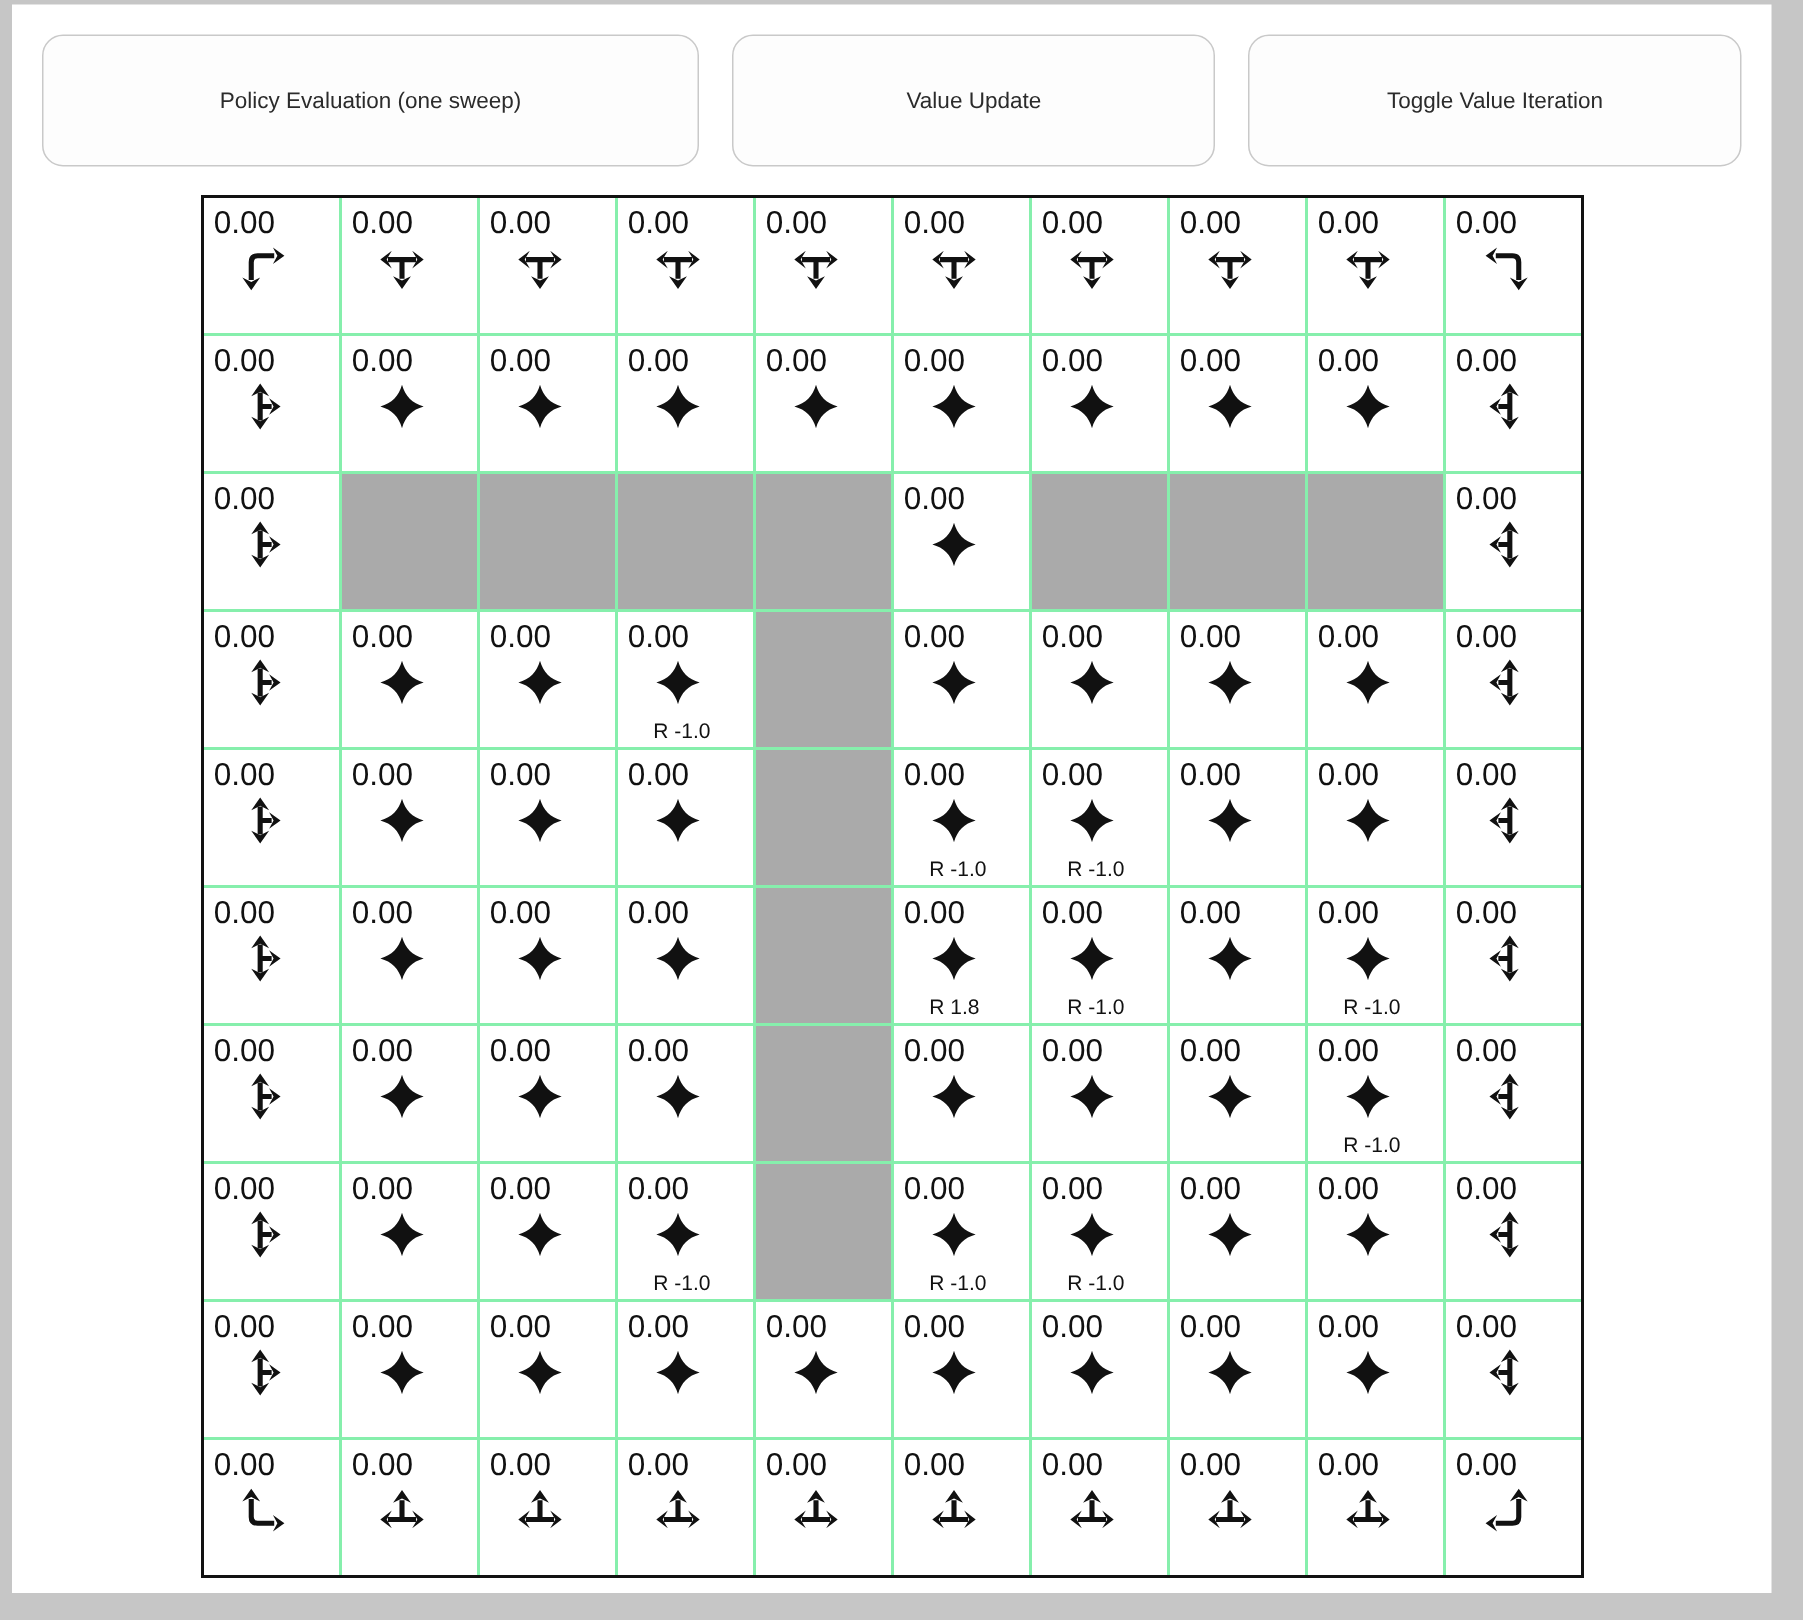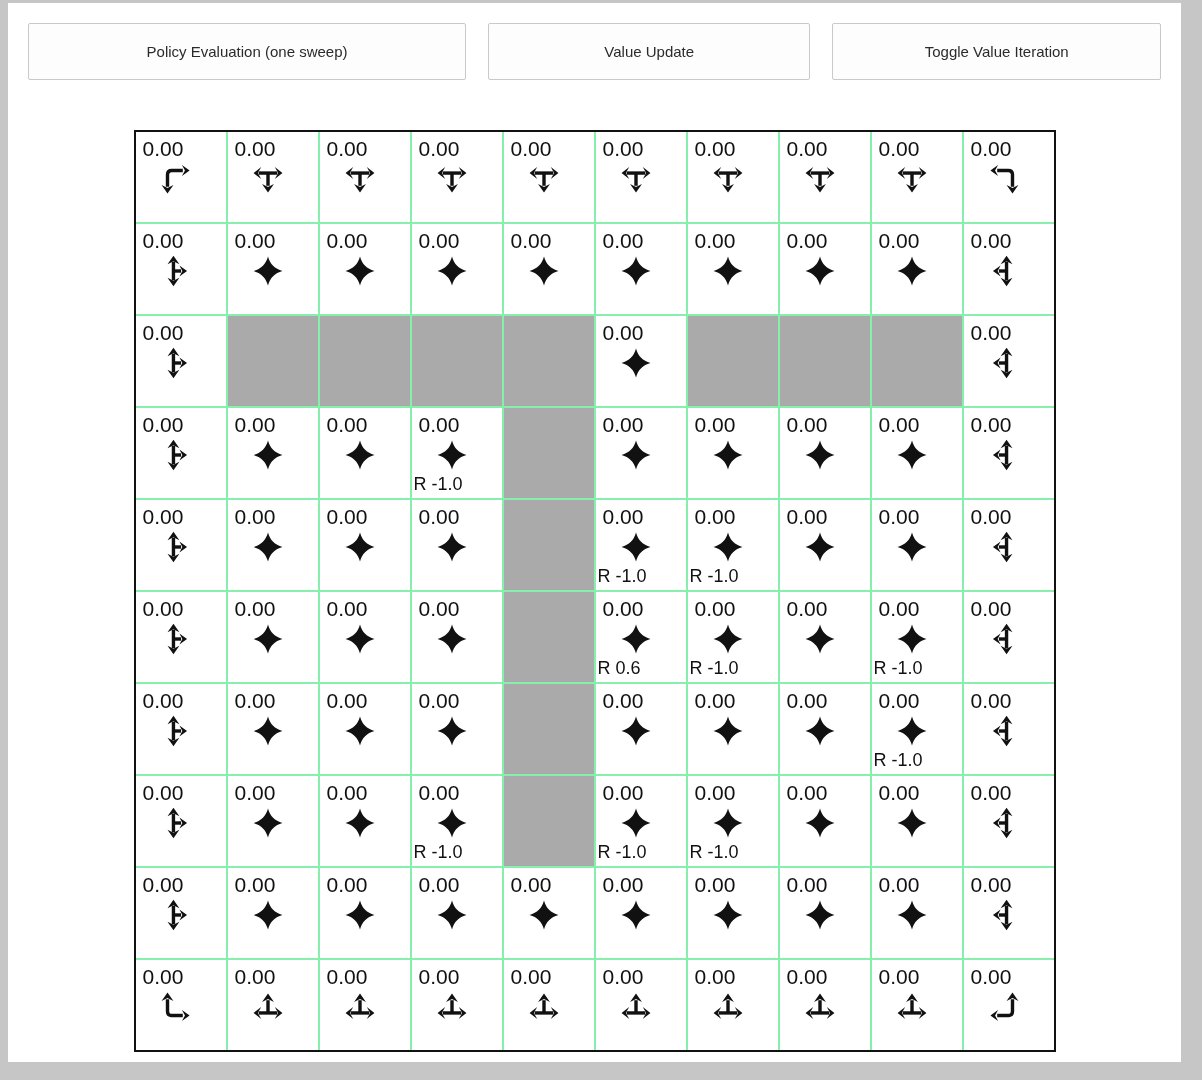--- a/index.html
+++ b/index.html
@@ -18,24 +18,24 @@
   }
 
   
   .toolbar {
     display: flex;
     gap: 22px;
     margin: 20px 20px 0 20px;
     height: 74px;
   }
   .toolbar button {
-    height: 57px;
+    height: 88px;
     background: #fdfdfd;
     border: 1px solid #c9c9c9;
-    border-radius: 2px;
+    border-radius: 14px;
     font-family: "Liberation Sans", "DejaVu Sans", sans-serif;
     font-size: 15px;
     color: #2b2b2b;
     cursor: pointer;
     padding: 0 10px;
   }
   .toolbar button:nth-child(1) { flex: 1.33; }
   .toolbar button:nth-child(2) { flex: 0.96; }
   .toolbar button:nth-child(3) { flex: 0.98; }
   .toolbar button:nth-child(4) { flex: 1.05; }
@@ -66,22 +66,22 @@
   }
   .cell .arrow {
     width: 34px; height: 34px;
     align-self: center;
     transform: translateX(-5px);
     margin-top: 0px;
     flex: 0 0 auto;
   }
   .cell .reward {
     position: absolute;
-    left: 2px; bottom: 3px;
-    font-size: 18px;
+    left: 24px; bottom: 3px;
+    font-size: 14px;
     color: #111111;
   }
   svg .ln { stroke: #111111; stroke-width: 4; fill: none; stroke-linecap: butt; }
   svg .hd { fill: #111111; stroke: none; }
 </style>
 </head>
 <body>
 
 <svg width="0" height="0" style="position:absolute" aria-hidden="true">
   <defs>
@@ -428,21 +428,21 @@
         <svg class="arrow" viewBox="0 0 40 40">
           <use href="#arrow-all"></use>
         </svg>
       </div>
       <div class="cell wall"></div>
       <div class="cell">
         <span class="value">0.00</span>
         <svg class="arrow" viewBox="0 0 40 40">
           <use href="#arrow-all"></use>
         </svg>
-        <span class="reward">R 0.6</span>
+        <span class="reward">R 1.8</span>
       </div>
       <div class="cell">
         <span class="value">0.00</span>
         <svg class="arrow" viewBox="0 0 40 40">
           <use href="#arrow-all"></use>
         </svg>
         <span class="reward">R -1.0</span>
       </div>
       <div class="cell">
         <span class="value">0.00</span>

